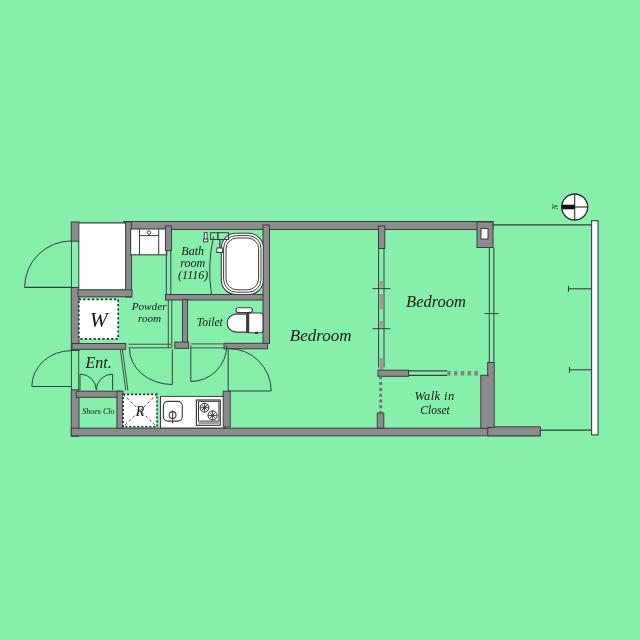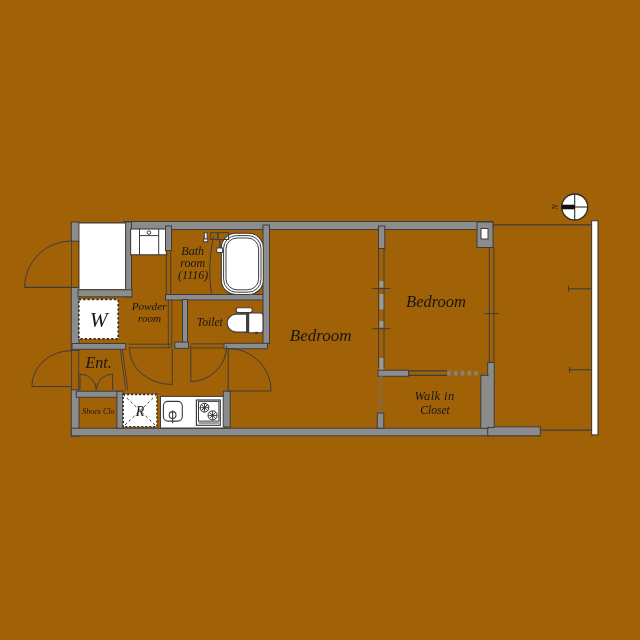--- a/index.html
+++ b/index.html
@@ -1,16 +1,16 @@
 <!DOCTYPE html>
 <html><head>
 <meta charset="utf-8">
 <style>
   html,body{margin:0;padding:0;background:#ffffff;}
-  .wrap{width:640px;height:640px;position:relative;background:#a16207;}
+  .wrap{width:640px;height:640px;position:relative;background:#86efac;}
   svg{position:absolute;top:0;left:0;}
   text{font-family:"Liberation Serif", serif;font-style:italic;fill:#161616;}
 </style>
 </head>
 <body>
 <div class="wrap">
 <svg width="640" height="640" viewBox="0 0 640 640">
 <g fill="none" stroke="none">
 
 <rect x="71.3" y="222" width="7.7" height="19.2" fill="#8c8c8c" stroke="#3c3c3c" stroke-width="1"></rect>

